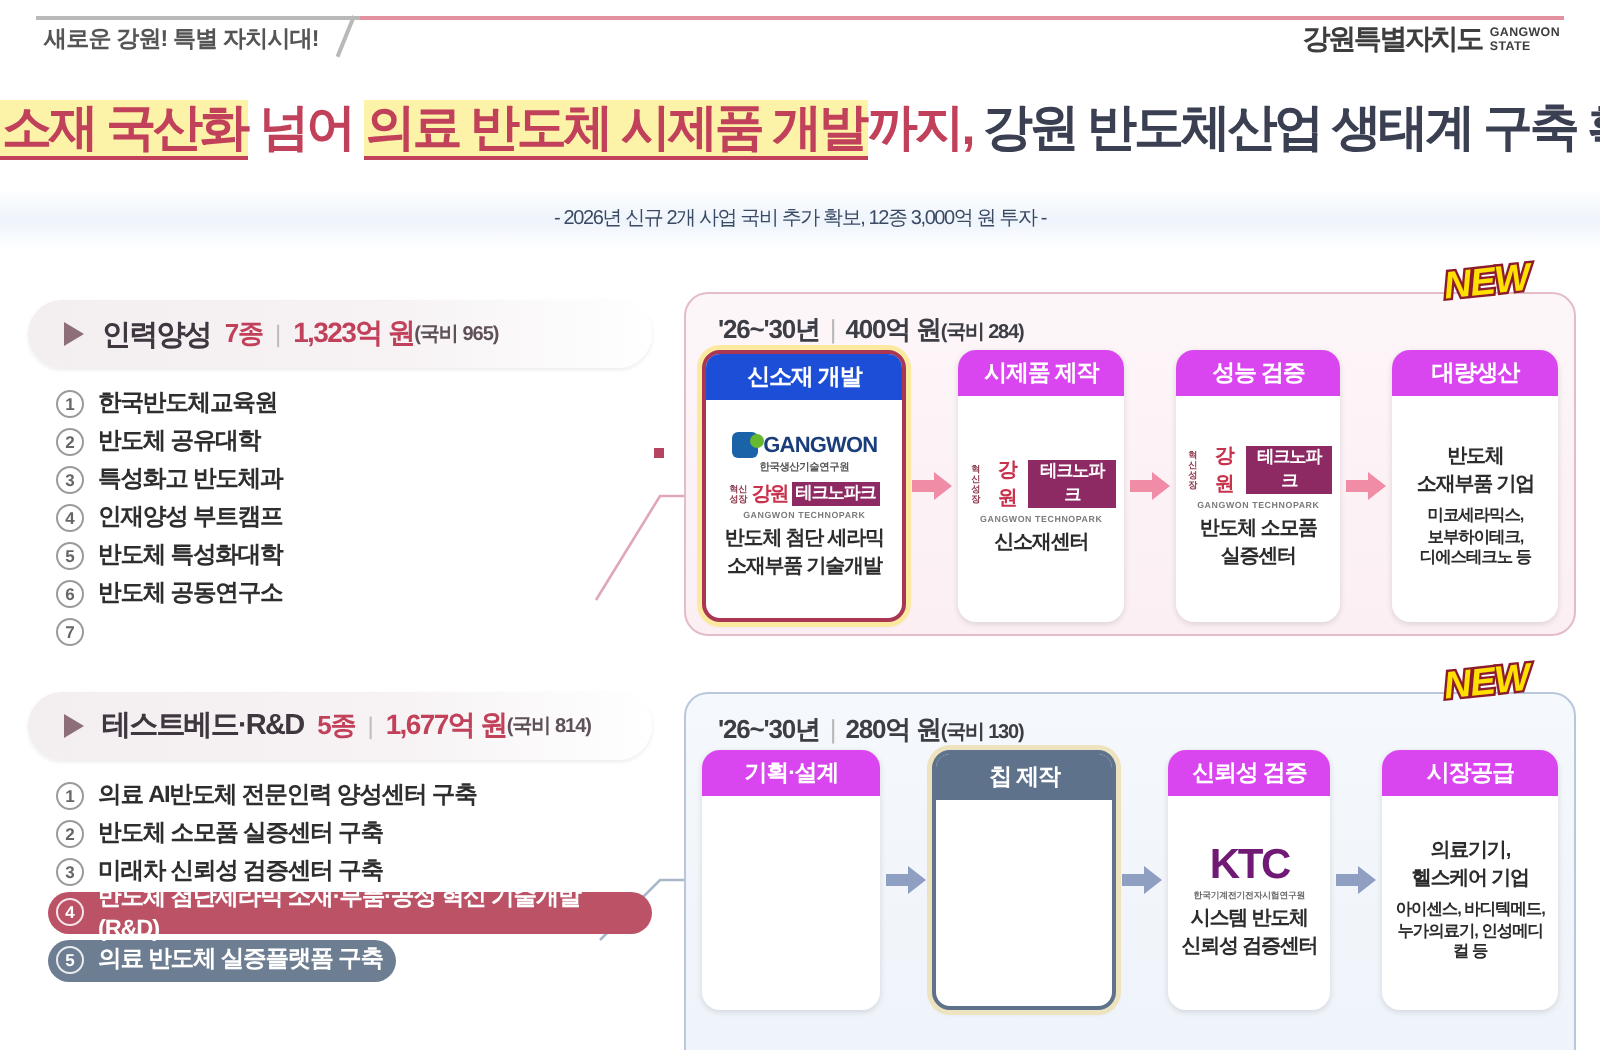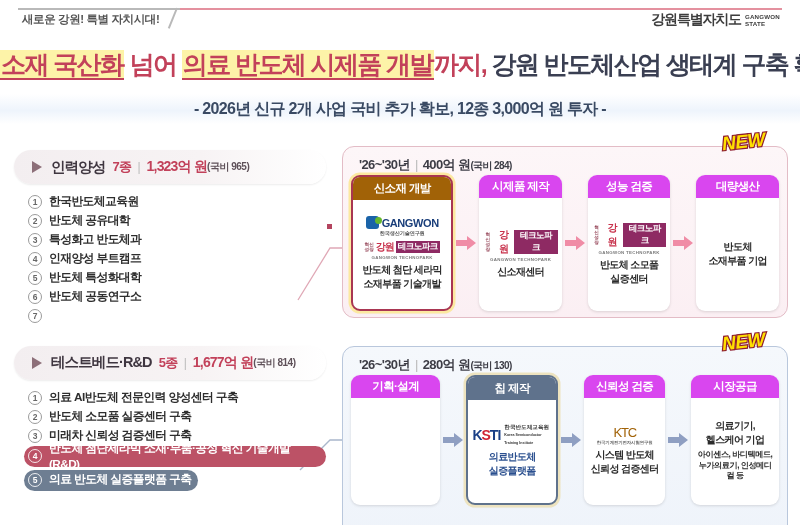--- a/index.html
+++ b/index.html
@@ -45,21 +45,21 @@
     padding: 0 1px; border-bottom: 2px solid #c2415a;
   }
   .title .pk { color: #c2415a; }
 
   .subtitle-bar {
     position: absolute; left: 0; top: 94px; width: 800px; height: 30px;
     background: linear-gradient(to bottom, #ffffff 0%, #eef4fc 55%, #ffffff 100%);
     display: flex; align-items: center; justify-content: center;
   }
   .subtitle {
-    font-size: 16px; font-weight: 700; color: #3a4a63; letter-spacing: -0.7px;
+    font-size: 10px; font-weight: 400; color: #3a4a63; letter-spacing: -0.7px;
   }
 
   
   .lcol { position: absolute; left: 14px; top: 150px; width: 312px; }
 
   .cat-head {
     position: relative; height: 34px; border-radius: 17px;
     background: linear-gradient(to right, #f3eef0 0%, #f7f3f4 60%, #ffffff 100%);
     display: flex; align-items: center; padding-left: 18px;
     box-shadow: 0 1px 2px rgba(0,0,0,.08);
@@ -143,21 +143,21 @@
   }
   .fbox .lbl { font-size: 10px; font-weight: 800; color: #2c2c2c; letter-spacing: -0.6px; line-height: 14px; }
   .fbox .sub { font-size: 8.2px; font-weight: 700; color: #2c2c2c; letter-spacing: -0.5px; line-height: 10.5px; }
   .fbox .lbl.bluetxt { color: #2a4f8f; }
 
   
   .fbox.hl-pink {
     border: 2.2px solid #a93652; background: #fff;
     box-shadow: 0 0 0 2.5px #fce9a0, 0 1px 3px rgba(0,0,0,.15);
   }
-  .fbox.hl-pink .cap { background: #a16207; }
+  .fbox.hl-pink .cap { background: #1d4ed8; }
   .fbox.hl-blue {
     border: 2.2px solid #5f728c; background: #fff;
     box-shadow: 0 0 0 2.5px #ede3bf, 0 1px 3px rgba(0,0,0,.15);
   }
   .fbox.hl-blue .cap { background: #5f728c; }
 
   .arrow { align-self: center; margin: 0 3px; flex: 0 0 auto; }
 
   
   .logo-kitech { display: flex; flex-direction: column; align-items: center; }
@@ -197,21 +197,21 @@
     display: flex; align-items: center; justify-content: center;
   }
   .logo-yonsei .tx { font-size: 6.6px; font-weight: 700; color: #333; line-height: 8px; text-align: left; }
 
   .logo-ksti { display: flex; align-items: center; gap: 4px; }
   .logo-ksti .wd { font-size: 14px; font-weight: 800; color: #1a3f86; letter-spacing: -1px; }
   .logo-ksti .wd .s { color: #cf2233; }
   .logo-ksti .tx { font-size: 5.6px; font-weight: 700; color: #333; line-height: 7px; text-align: left; }
 
   .logo-ktc { display: flex; flex-direction: column; align-items: center; }
-  .logo-ktc .wd { font-size: 13px; font-weight: 400; color: #a16207; letter-spacing: -1.2px; }
+  .logo-ktc .wd { font-size: 21px; font-weight: 700; color: #701a75; letter-spacing: -1.2px; }
   .logo-ktc .ko { font-size: 4.4px; font-weight: 700; color: #666; letter-spacing: -0.1px; }
 </style>
 </head>
 <body>
 
 <div id="page">
 
   <div class="hdr-rule"></div>
   <div class="hdr-rule left-grey"></div>
   <div class="hdr-slash"></div>
@@ -379,20 +379,21 @@
       </div>
 
       <svg class="arrow" width="20" height="14" viewBox="0 0 20 14">
           <path d="M0 4 h11 V0 l9 7 -9 7 V10 H0 z" fill="#f08ca6"></path>
         </svg>
 
       <div class="fbox" style="width:94px">
         <div class="cap">대량생산</div>
         <div class="body">
           <div class="lbl"><span>반도체</span><br><span>소재부품 기업</span></div>
+          <div class="sub"><span>미코세라믹스,</span><br><span>보부하이테크,</span><br><span>디에스테크노 등</span></div>
         </div>
       </div>
     </div>
   </div>
   <div class="newbadge" style="left:722px;top:131px">NEW</div>
 
   <div class="rpanel blue" style="top:346px;height:211px">
     <div class="phead">
       <span class="yr">'26~'30년</span><span class="sep">|</span><span class="amt">280억 원</span><span class="nat">(국비 130)</span>
     </div>
@@ -401,27 +402,20 @@
       <div class="fbox" style="width:108px">
         <div class="cap">기획·설계</div>
       </div>
 
       <svg class="arrow" width="20" height="14" viewBox="0 0 20 14">
           <path d="M0 4 h11 V0 l9 7 -9 7 V10 H0 z" fill="#8f9fc2"></path>
         </svg>
 
       <div class="fbox hl-blue" style="width:110px">
         <div class="cap">칩 제작</div>
-        <div class="body">
-          <div class="logo-ksti">
-            <span class="wd">K<span class="s">S</span>TI</span>
-            <span class="tx"><span>한국반도체교육원</span><br><span style="font-size:3.6px">Korea Semiconductor Training Institute</span></span>
-          </div>
-          <div class="lbl bluetxt"><span>의료반도체</span><br><span>실증플랫폼</span></div>
-        </div>
       </div>
 
       <svg class="arrow" width="20" height="14" viewBox="0 0 20 14">
           <path d="M0 4 h11 V0 l9 7 -9 7 V10 H0 z" fill="#8f9fc2"></path>
         </svg>
 
       <div class="fbox" style="width:98px">
         <div class="cap">신뢰성 검증</div>
         <div class="body">
           <div class="logo-ktc">

